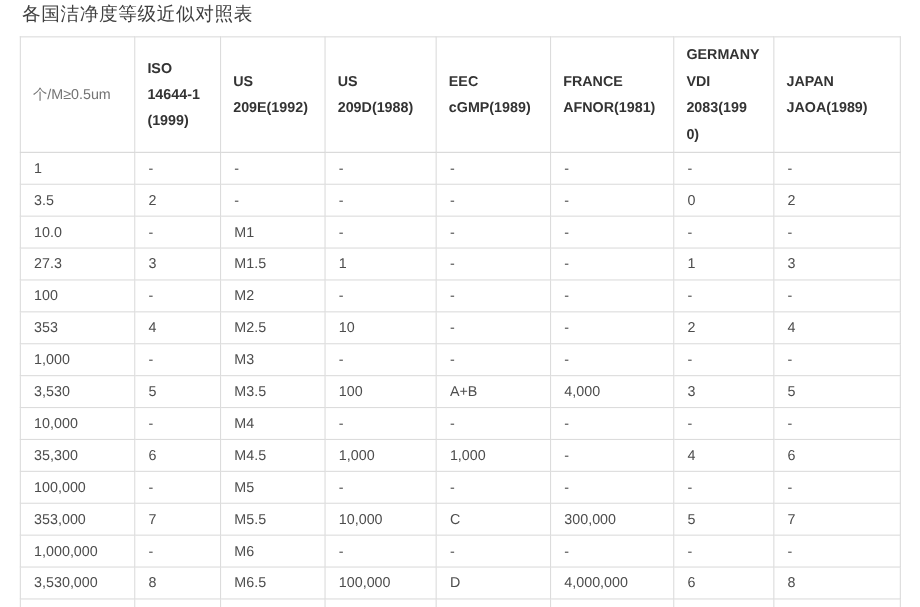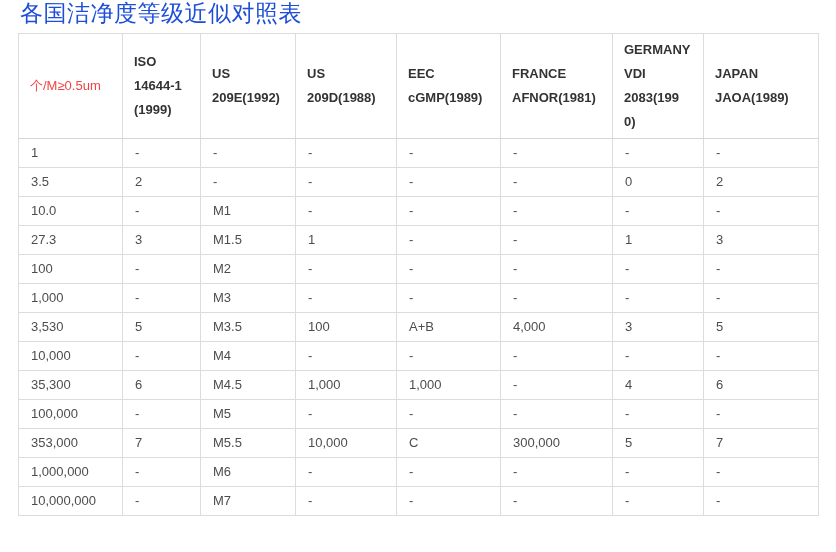--- a/index.html
+++ b/index.html
@@ -12,24 +12,24 @@
     position: relative;
     width: 836px;
     height: 552px;
     background: #ffffff;
     overflow: hidden;
   }
   .page-title {
     position: absolute;
     left: 20px;
     top: 2px;
-    font-size: 23px;
+    font-size: 17px;
     line-height: 22px;
     font-weight: 400;
-    color: #1d4ed8;
+    color: #404040;
     letter-spacing: 0.5px;
   }
   table.grid {
     position: absolute;
     left: 18px;
     top: 33px;
     width: 800px;
     border-collapse: collapse;
     table-layout: fixed;
     background: #ffffff;
@@ -47,21 +47,21 @@
     padding: 4px 8px 4px 11px;
     font-size: 13px;
     font-weight: bold;
     color: #333333;
     line-height: 24px;
     white-space: pre-line;
     border-bottom-color: #d6d6d6;
   }
   table.grid th.first-col {
     font-weight: 400;
-    color: #ef4444;
+    color: #737373;
   }
   table.grid td {
     height: 29px;
     padding: 0 8px 0 12px;
     font-size: 13px;
     font-weight: 400;
     color: #4d4d4d;
     line-height: 28px;
     white-space: nowrap;
   }
@@ -157,20 +157,30 @@
           <td>100</td>
           <td>-</td>
           <td>M2</td>
           <td>-</td>
           <td>-</td>
           <td>-</td>
           <td>-</td>
           <td>-</td>
         </tr>
         <tr>
+          <td>353</td>
+          <td>4</td>
+          <td>M2.5</td>
+          <td>10</td>
+          <td>-</td>
+          <td>-</td>
+          <td>2</td>
+          <td>4</td>
+        </tr>
+        <tr>
           <td>1,000</td>
           <td>-</td>
           <td>M3</td>
           <td>-</td>
           <td>-</td>
           <td>-</td>
           <td>-</td>
           <td>-</td>
         </tr>
         <tr>
@@ -227,20 +237,30 @@
           <td>1,000,000</td>
           <td>-</td>
           <td>M6</td>
           <td>-</td>
           <td>-</td>
           <td>-</td>
           <td>-</td>
           <td>-</td>
         </tr>
         <tr>
+          <td>3,530,000</td>
+          <td>8</td>
+          <td>M6.5</td>
+          <td>100,000</td>
+          <td>D</td>
+          <td>4,000,000</td>
+          <td>6</td>
+          <td>8</td>
+        </tr>
+        <tr>
           <td>10,000,000</td>
           <td>-</td>
           <td>M7</td>
           <td>-</td>
           <td>-</td>
           <td>-</td>
           <td>-</td>
           <td>-</td>
         </tr>
       </tbody>

